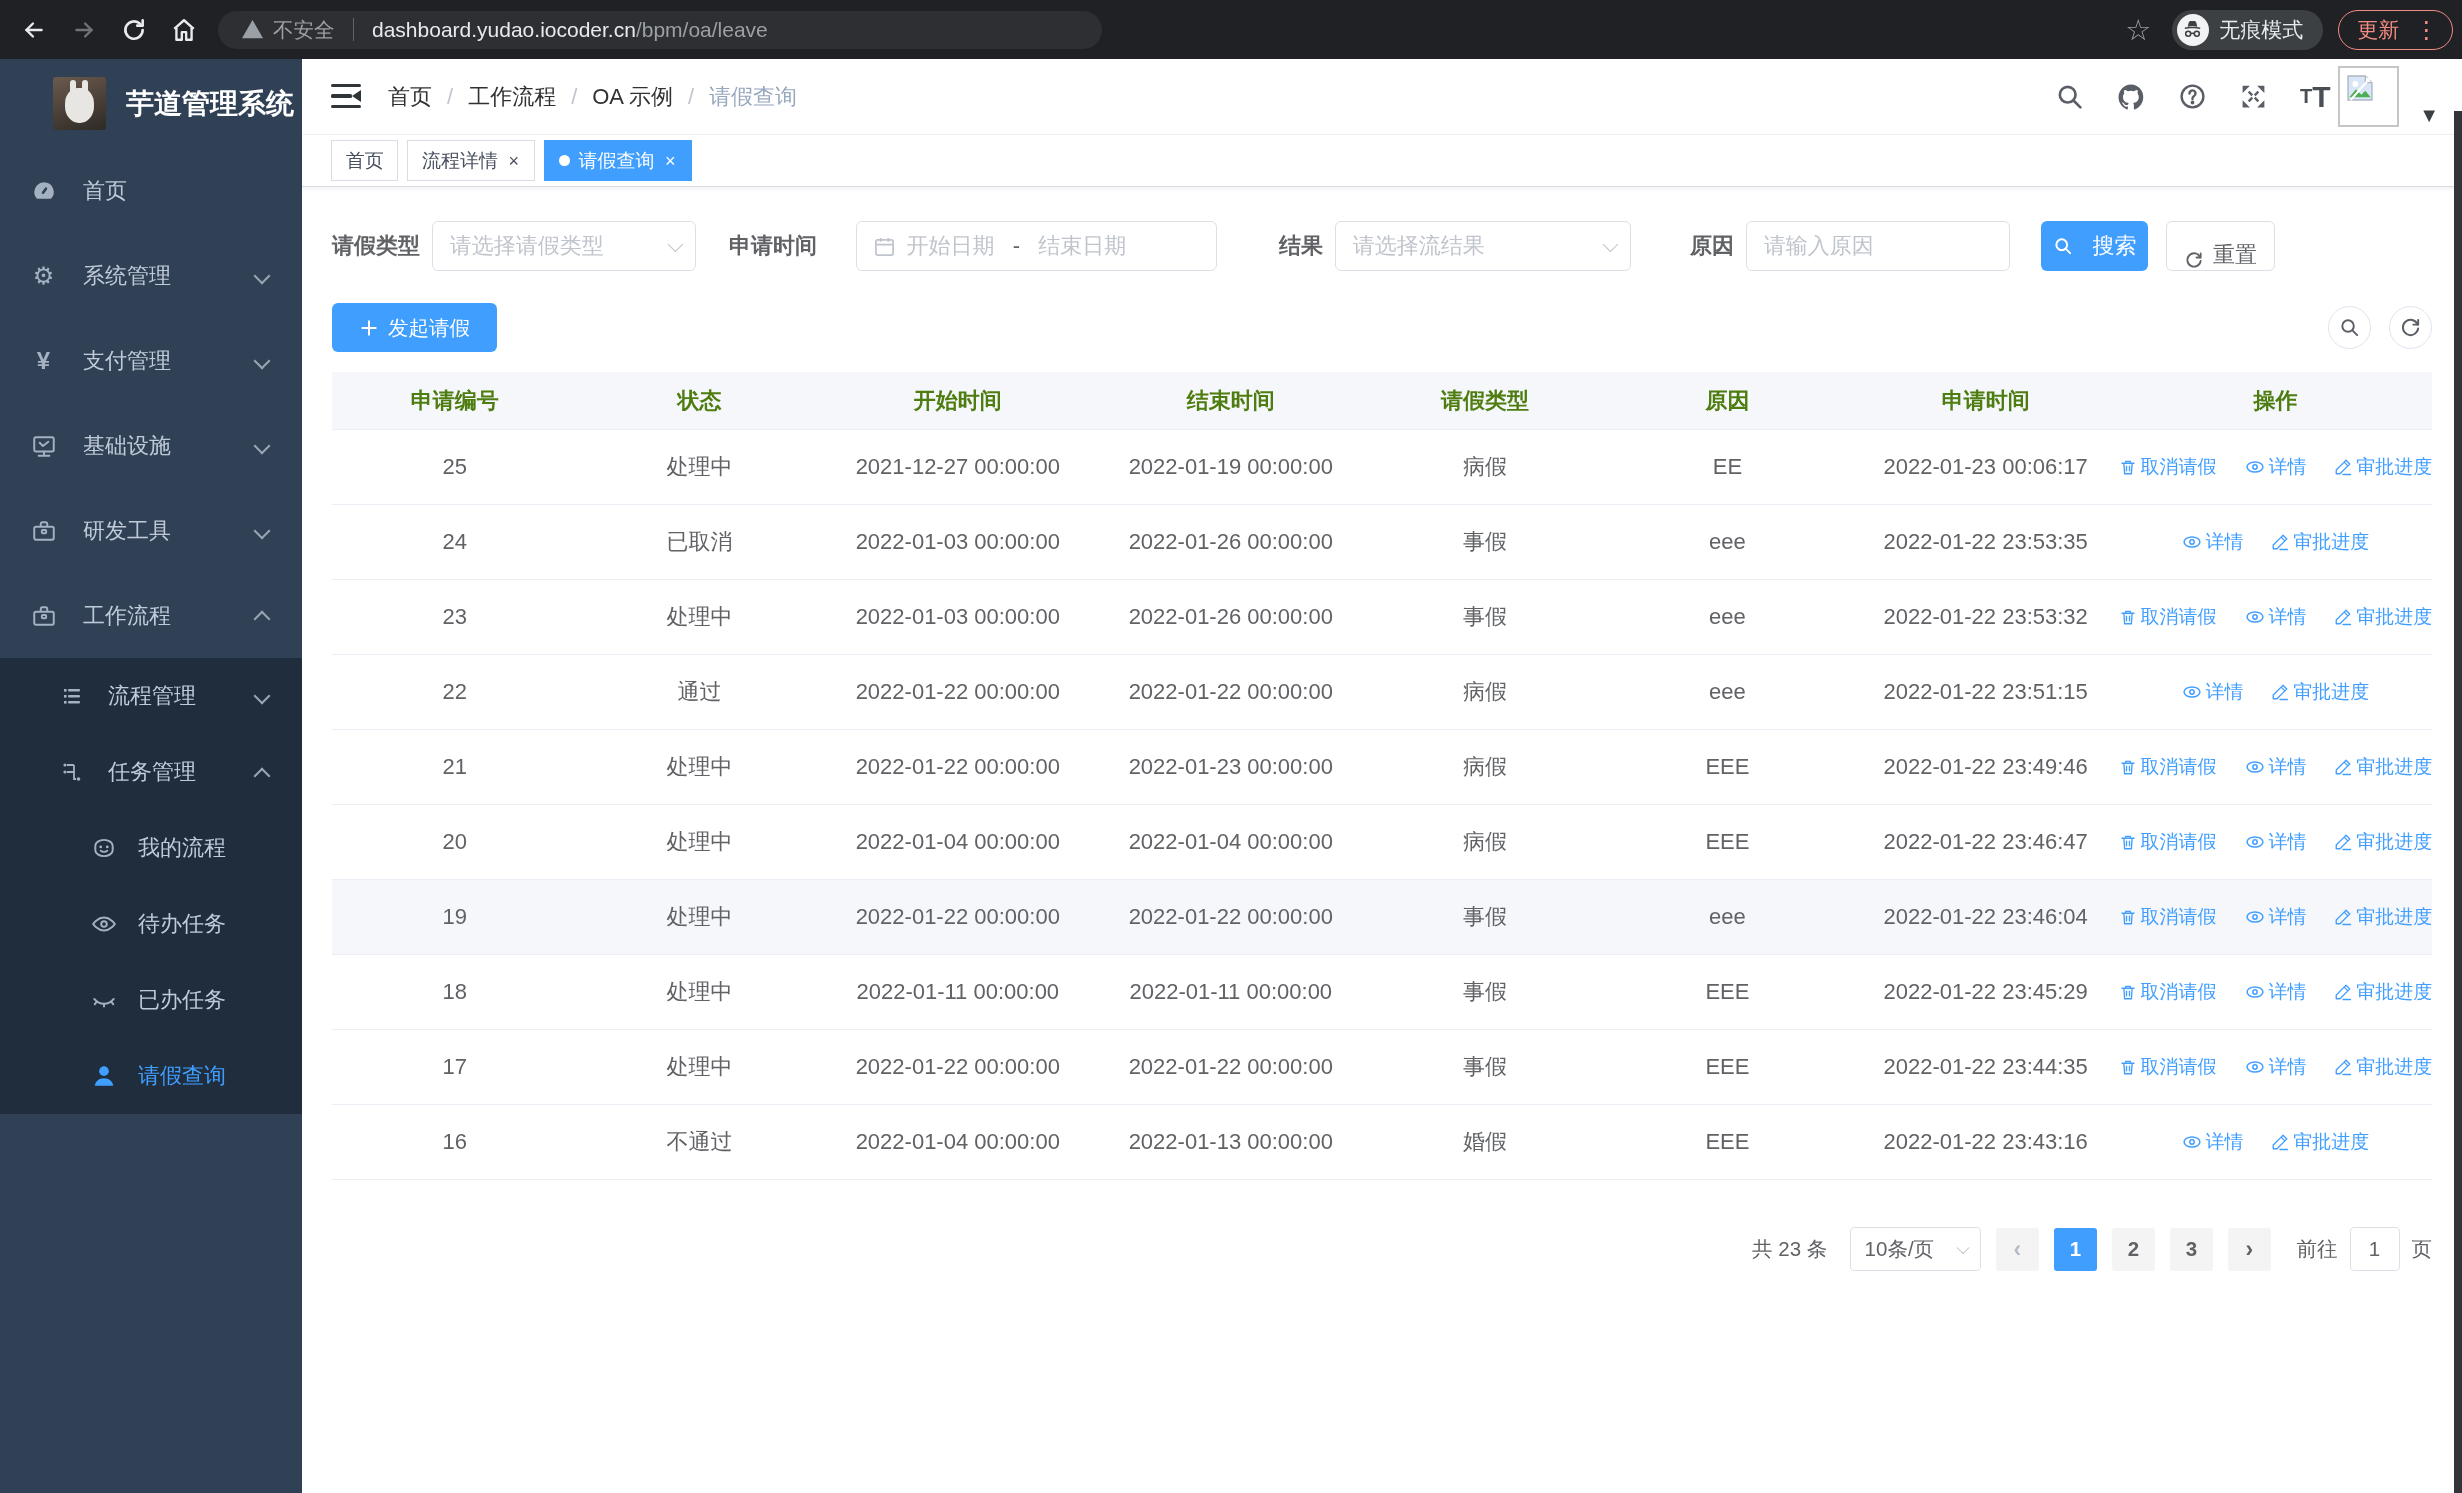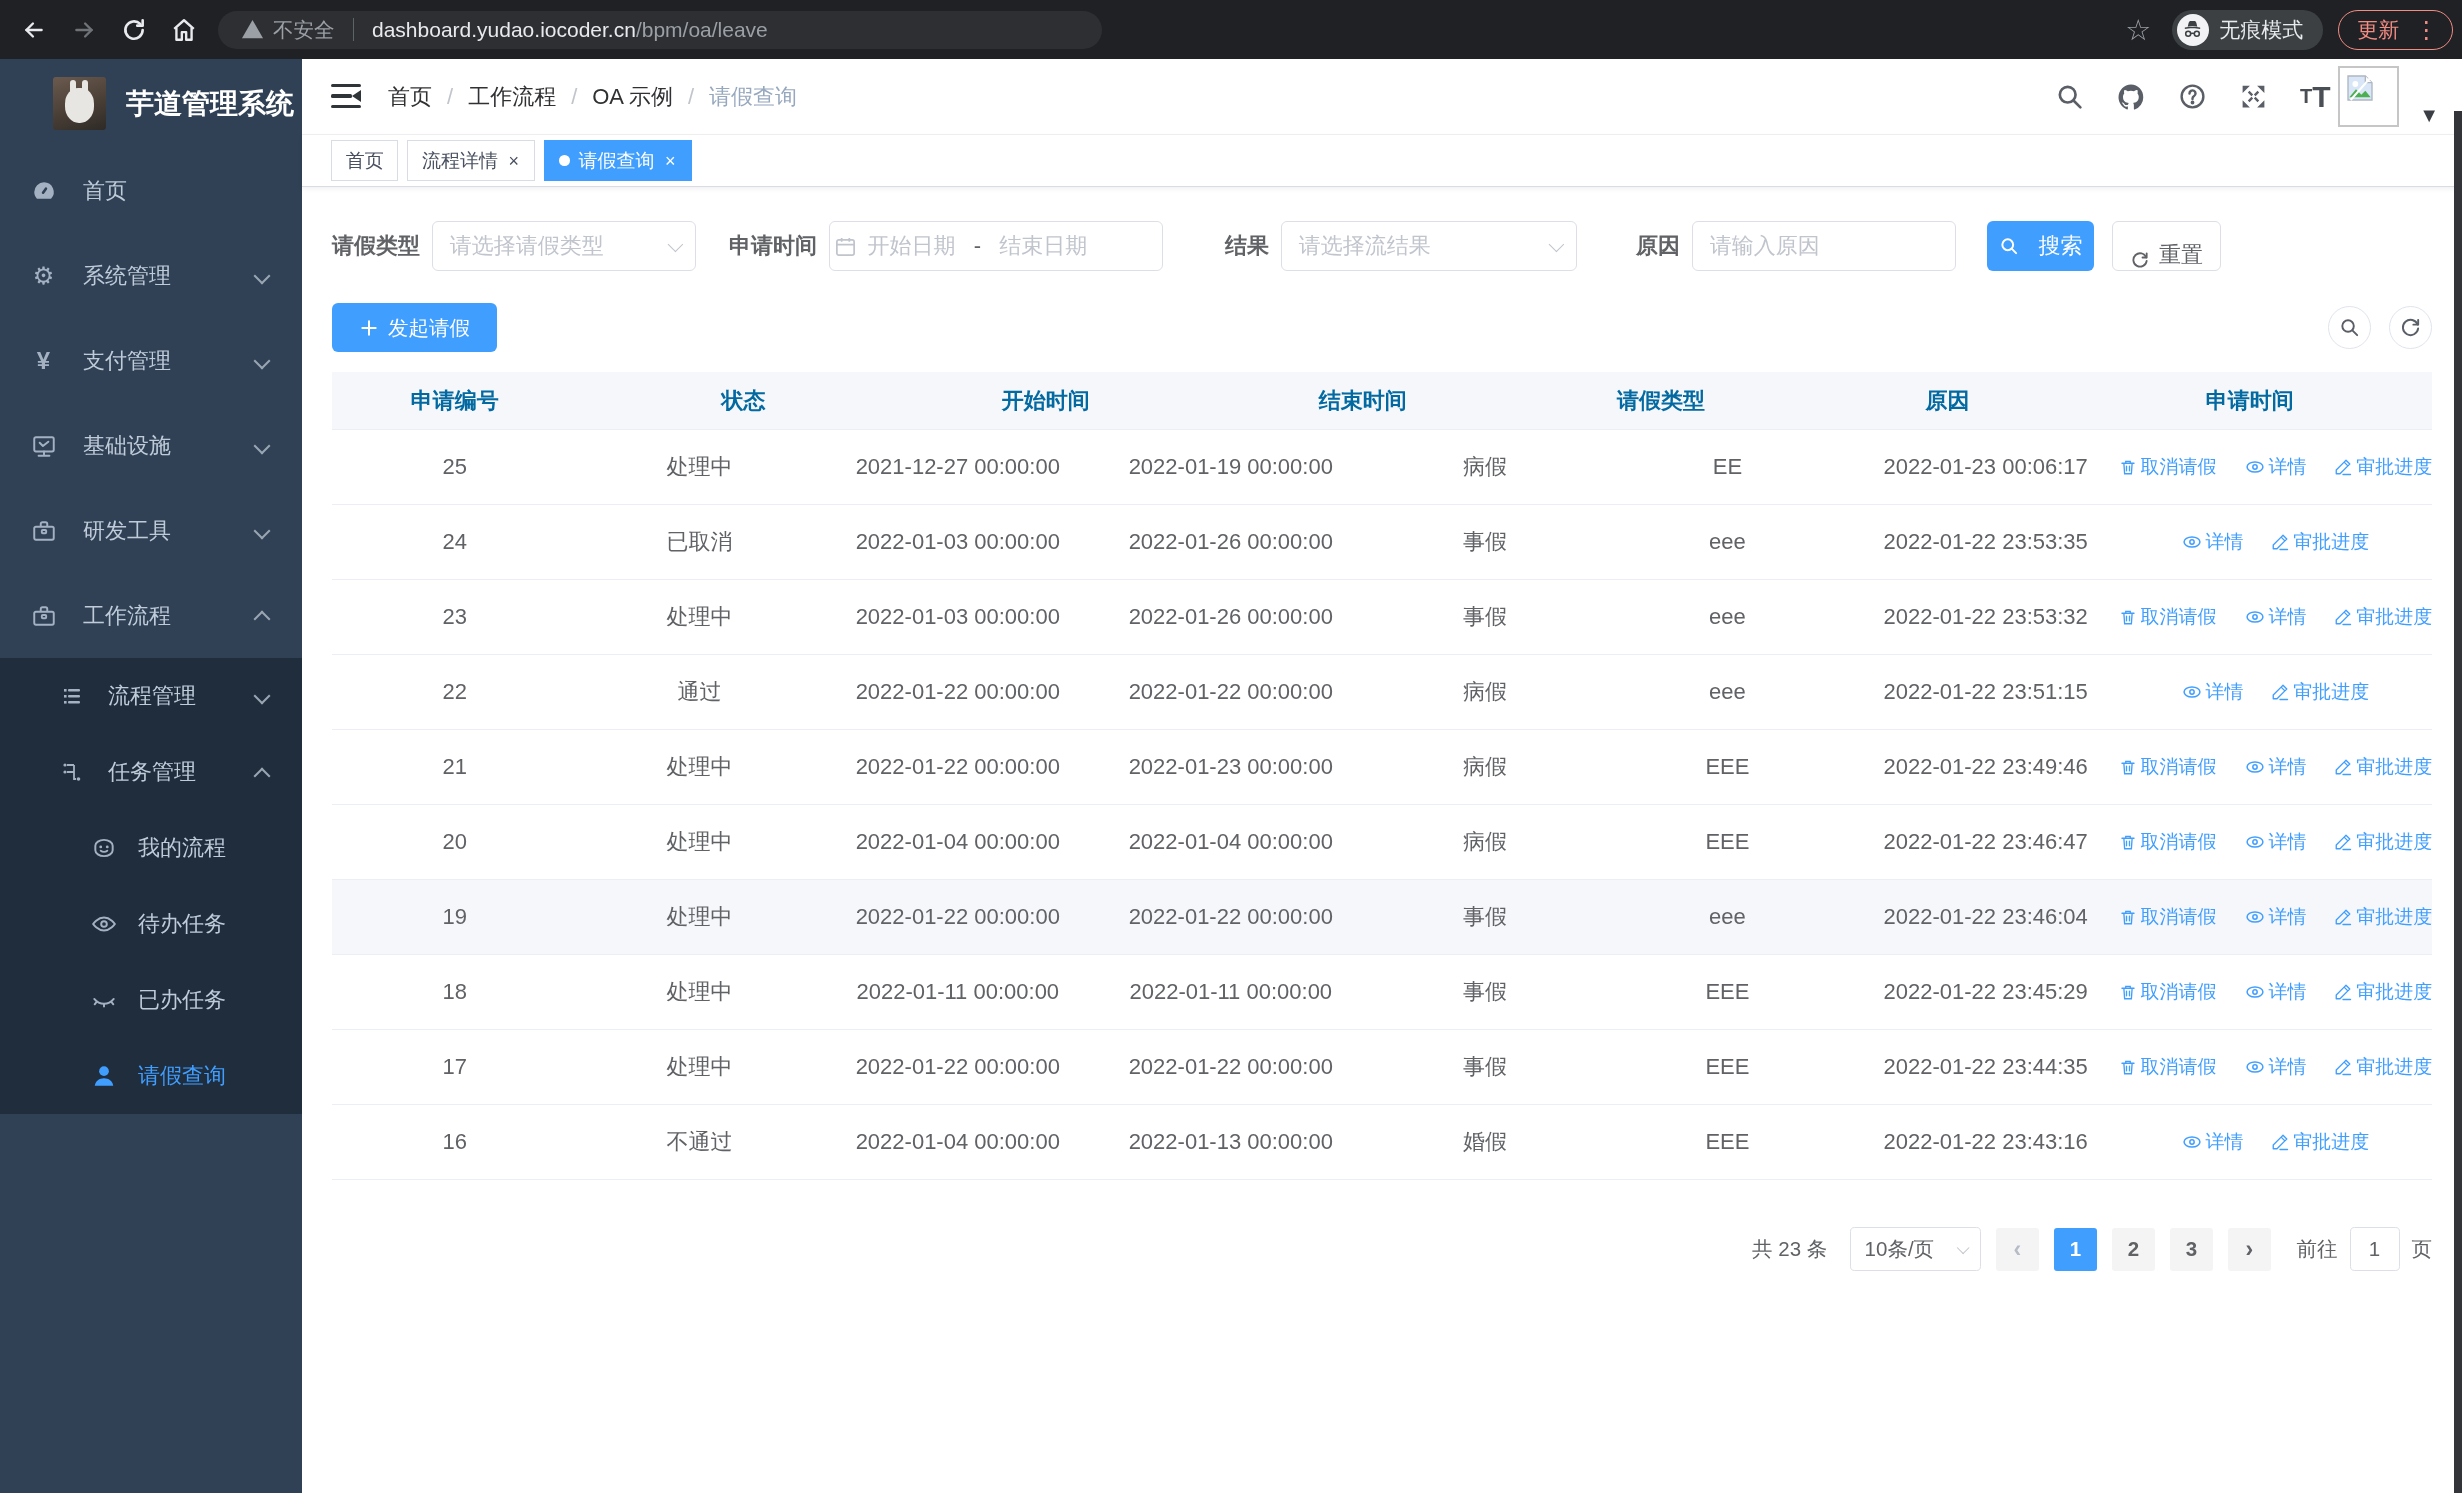--- a/index.html
+++ b/index.html
@@ -81,36 +81,36 @@
   
   .content { flex:1; padding:34px 30px 0 30px; background:#fff; }
   .filters { display:flex; align-items:center; margin-bottom:32px; }
   .f-label { font-size:22px; font-weight:700; color:#606266; margin-right:12px; white-space:nowrap; }
   .ctrl { height:50px; border:1.5px solid #dcdfe6; border-radius:6px; display:flex; align-items:center; background:#fff; }
   .ctrl input { border:none; outline:none; width:100%; font-size:22px; color:#606266; background:transparent; font-family:inherit; }
   .ctrl input::placeholder { color:#c0c4cc; }
   .sel { justify-content:space-between; padding:0 16.7px; cursor:pointer; }
   .sel .ph { font-size:22px; color:#c0c4cc; }
   .sel .chevd { width:10.6px; height:10.6px; border-right:1.5px solid #c0c4cc; border-bottom:1.5px solid #c0c4cc; transform:rotate(45deg) translateY(-3px); }
-  .daterange { width:334px; padding:0 4px; gap:10.6px; }
+  .daterange { width:361px; padding:0 16px; gap:10.6px;margin-left:27px; }
   .daterange .dph { font-size:22px; color:#c0c4cc; }
   .daterange .dsep { color:#606266; font-size:22px; margin:0 7.6px; }
   .btn { height:50px; border-radius:6px; font-size:22px; display:inline-flex; align-items:center; justify-content:center; gap:9px; cursor:pointer; border:1.5px solid transparent; }
   .btn-primary { background:#409eff; color:#fff; }
   .btn-plain { background:#fff; border-color:#dcdfe6; color:#606266;align-items:flex-end; }
   .toolbar-row { display:flex; align-items:center; margin-bottom:20px; }
   .btn-create { height:49px; padding:0 26px; font-size:20.5px; border-radius:6px; }
   .toolbar-row .spacer { flex:1; }
   .circle-btn { width:43px; height:43px; border-radius:50%; border:1.5px solid #dfe4ed; display:flex; align-items:center; justify-content:center; margin-left:18px; cursor:pointer; color:#5a5e66; }
 
   
   .table { width:100%; font-size:22px; color:#606266; }
   .tr { display:grid; grid-template-columns:11.7% 11.6% 13% 13% 11.2% 11.9% 12.7% 14.9%; align-items:center; border-bottom:1.5px solid #ebeef5; }
   .tr > div { text-align:center; padding:0 4.6px; white-space:nowrap; }
-  .thead { background:#f5f7fa; height:58px; font-weight:700; color:#0369a1;gap:44px; }
+  .thead { background:#f5f7fa; height:58px; font-weight:700; color:#4d7c0f; }
   .tbody-row { height:75px; }
   .tbody-row.hl { background:#f5f7fa; }
   .acts { display:flex; justify-content:center; gap:28px; }
   .act { color:#409eff; font-size:19px; display:inline-flex; align-items:center; gap:3.8px; cursor:pointer; white-space:nowrap; }
 
   
   .pager-row { display:flex; align-items:center; justify-content:flex-end; margin-top:47px; font-size:20.5px; color:#606266; gap:15px; }
   .pg-total { margin-right:7.6px; }
   .pg-size { width:131px; height:44px; border:1.5px solid #dcdfe6; border-radius:4.6px; display:flex; align-items:center; justify-content:space-between; padding:0 13.7px; cursor:pointer; }
   .pg-size .chevd { width:9px; height:9px; border-right:1.5px solid #c0c4cc; border-bottom:1.5px solid #c0c4cc; transform:rotate(45deg) translateY(-2.3px); }

